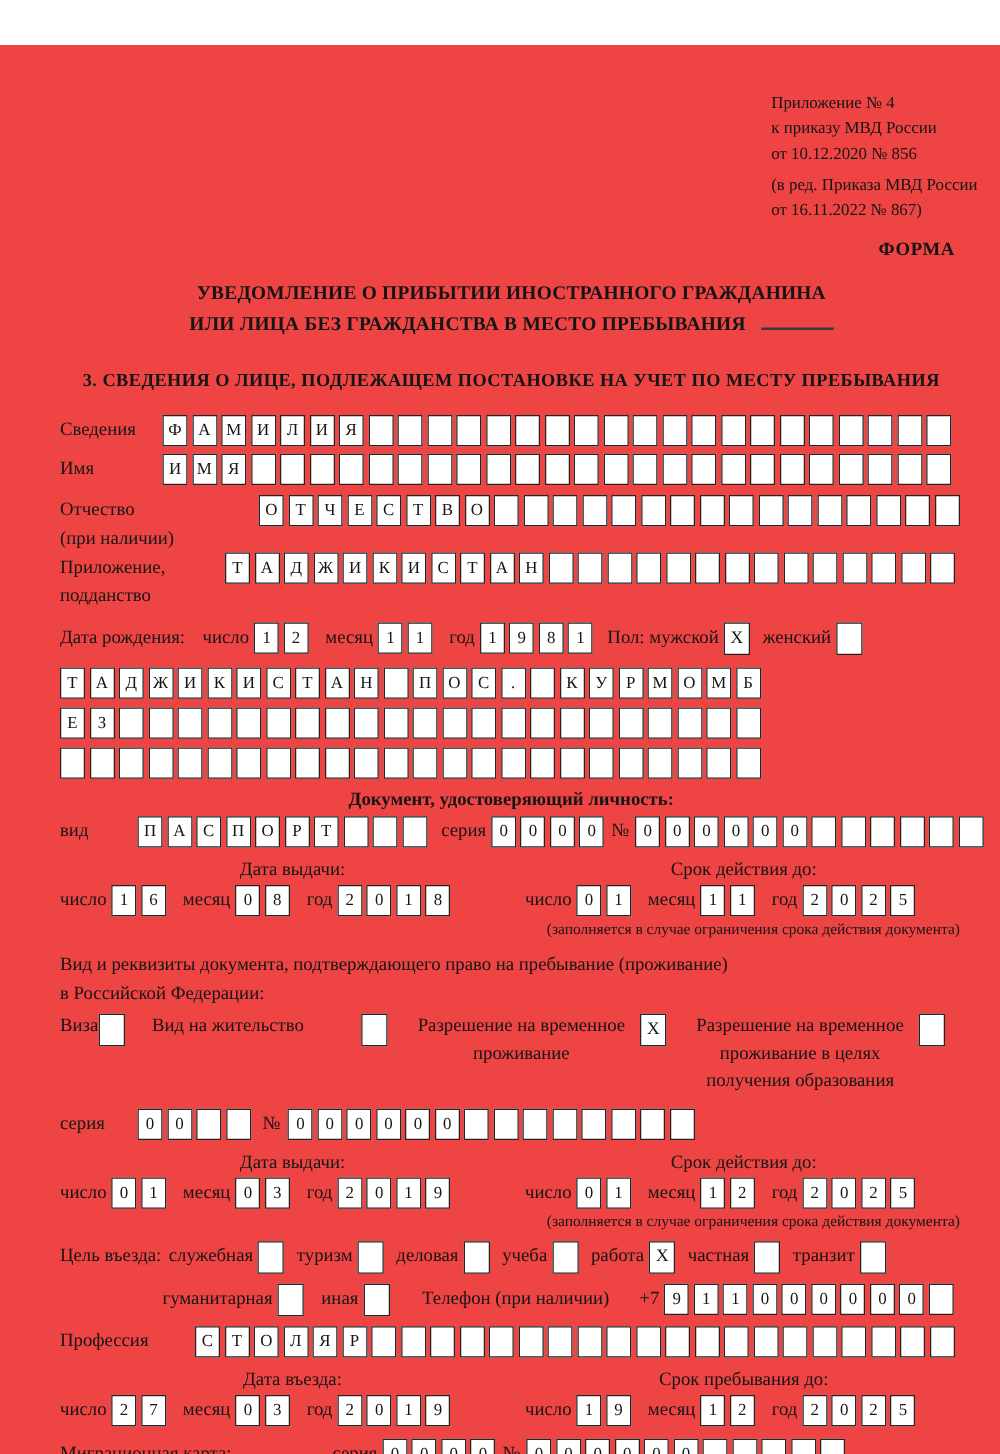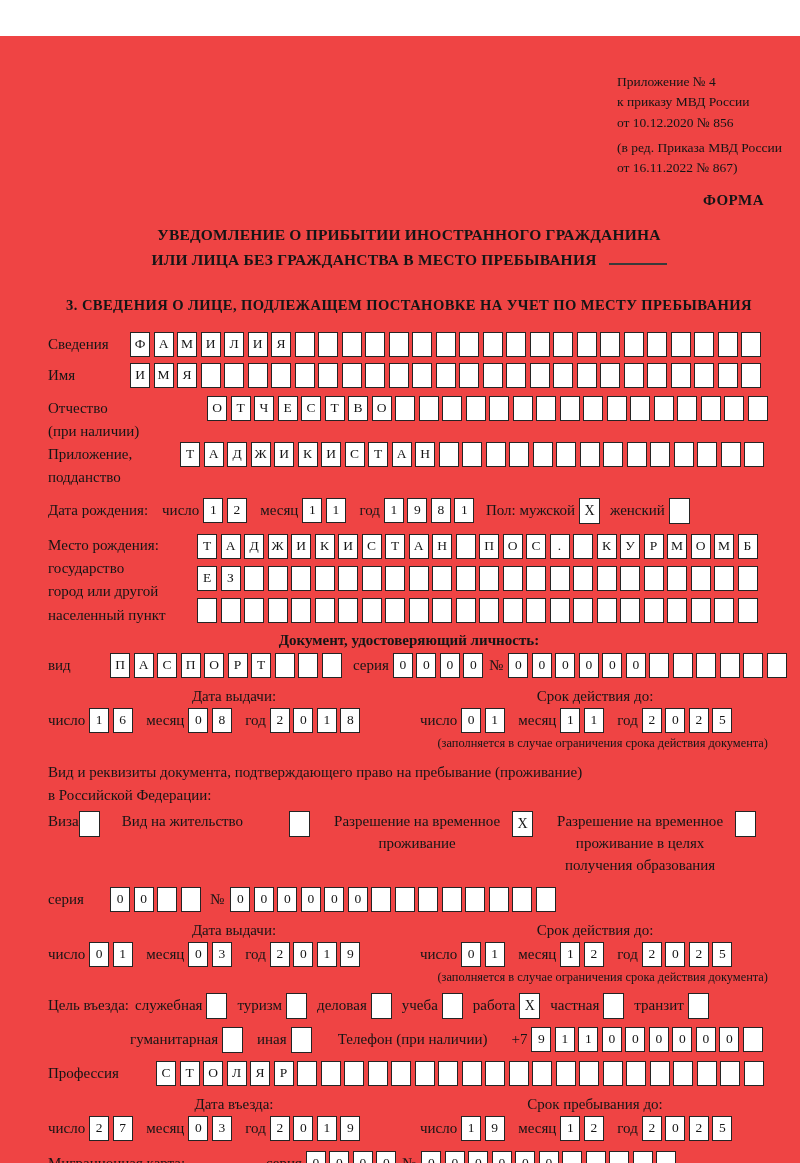--- a/index.html
+++ b/index.html
@@ -219,26 +219,20 @@
         <span class="cell">8</span>
         <span class="cell">1</span>
       </span>
     <span class="dlbl" style="margin-left:8px;">Пол: мужской</span>
     <span class="box">X</span>
     <span class="dlbl" style="margin-left:10px;">женский</span>
     <span class="box"></span>
   </div>
 
   <div class="stack" style="margin-top:10px;">
-    <div class="labcol" style="width:149px; flex:0 0 auto;">
-      <div>Место рождения:</div>
-      <div>государство</div>
-      <div>город или другой</div>
-      <div>населенный пункт</div>
-    </div>
     <div class="cellrows">
       <div class="cells">
           <span class="cell">Т</span>
           <span class="cell">А</span>
           <span class="cell">Д</span>
           <span class="cell">Ж</span>
           <span class="cell">И</span>
           <span class="cell">К</span>
           <span class="cell">И</span>
           <span class="cell">С</span>

